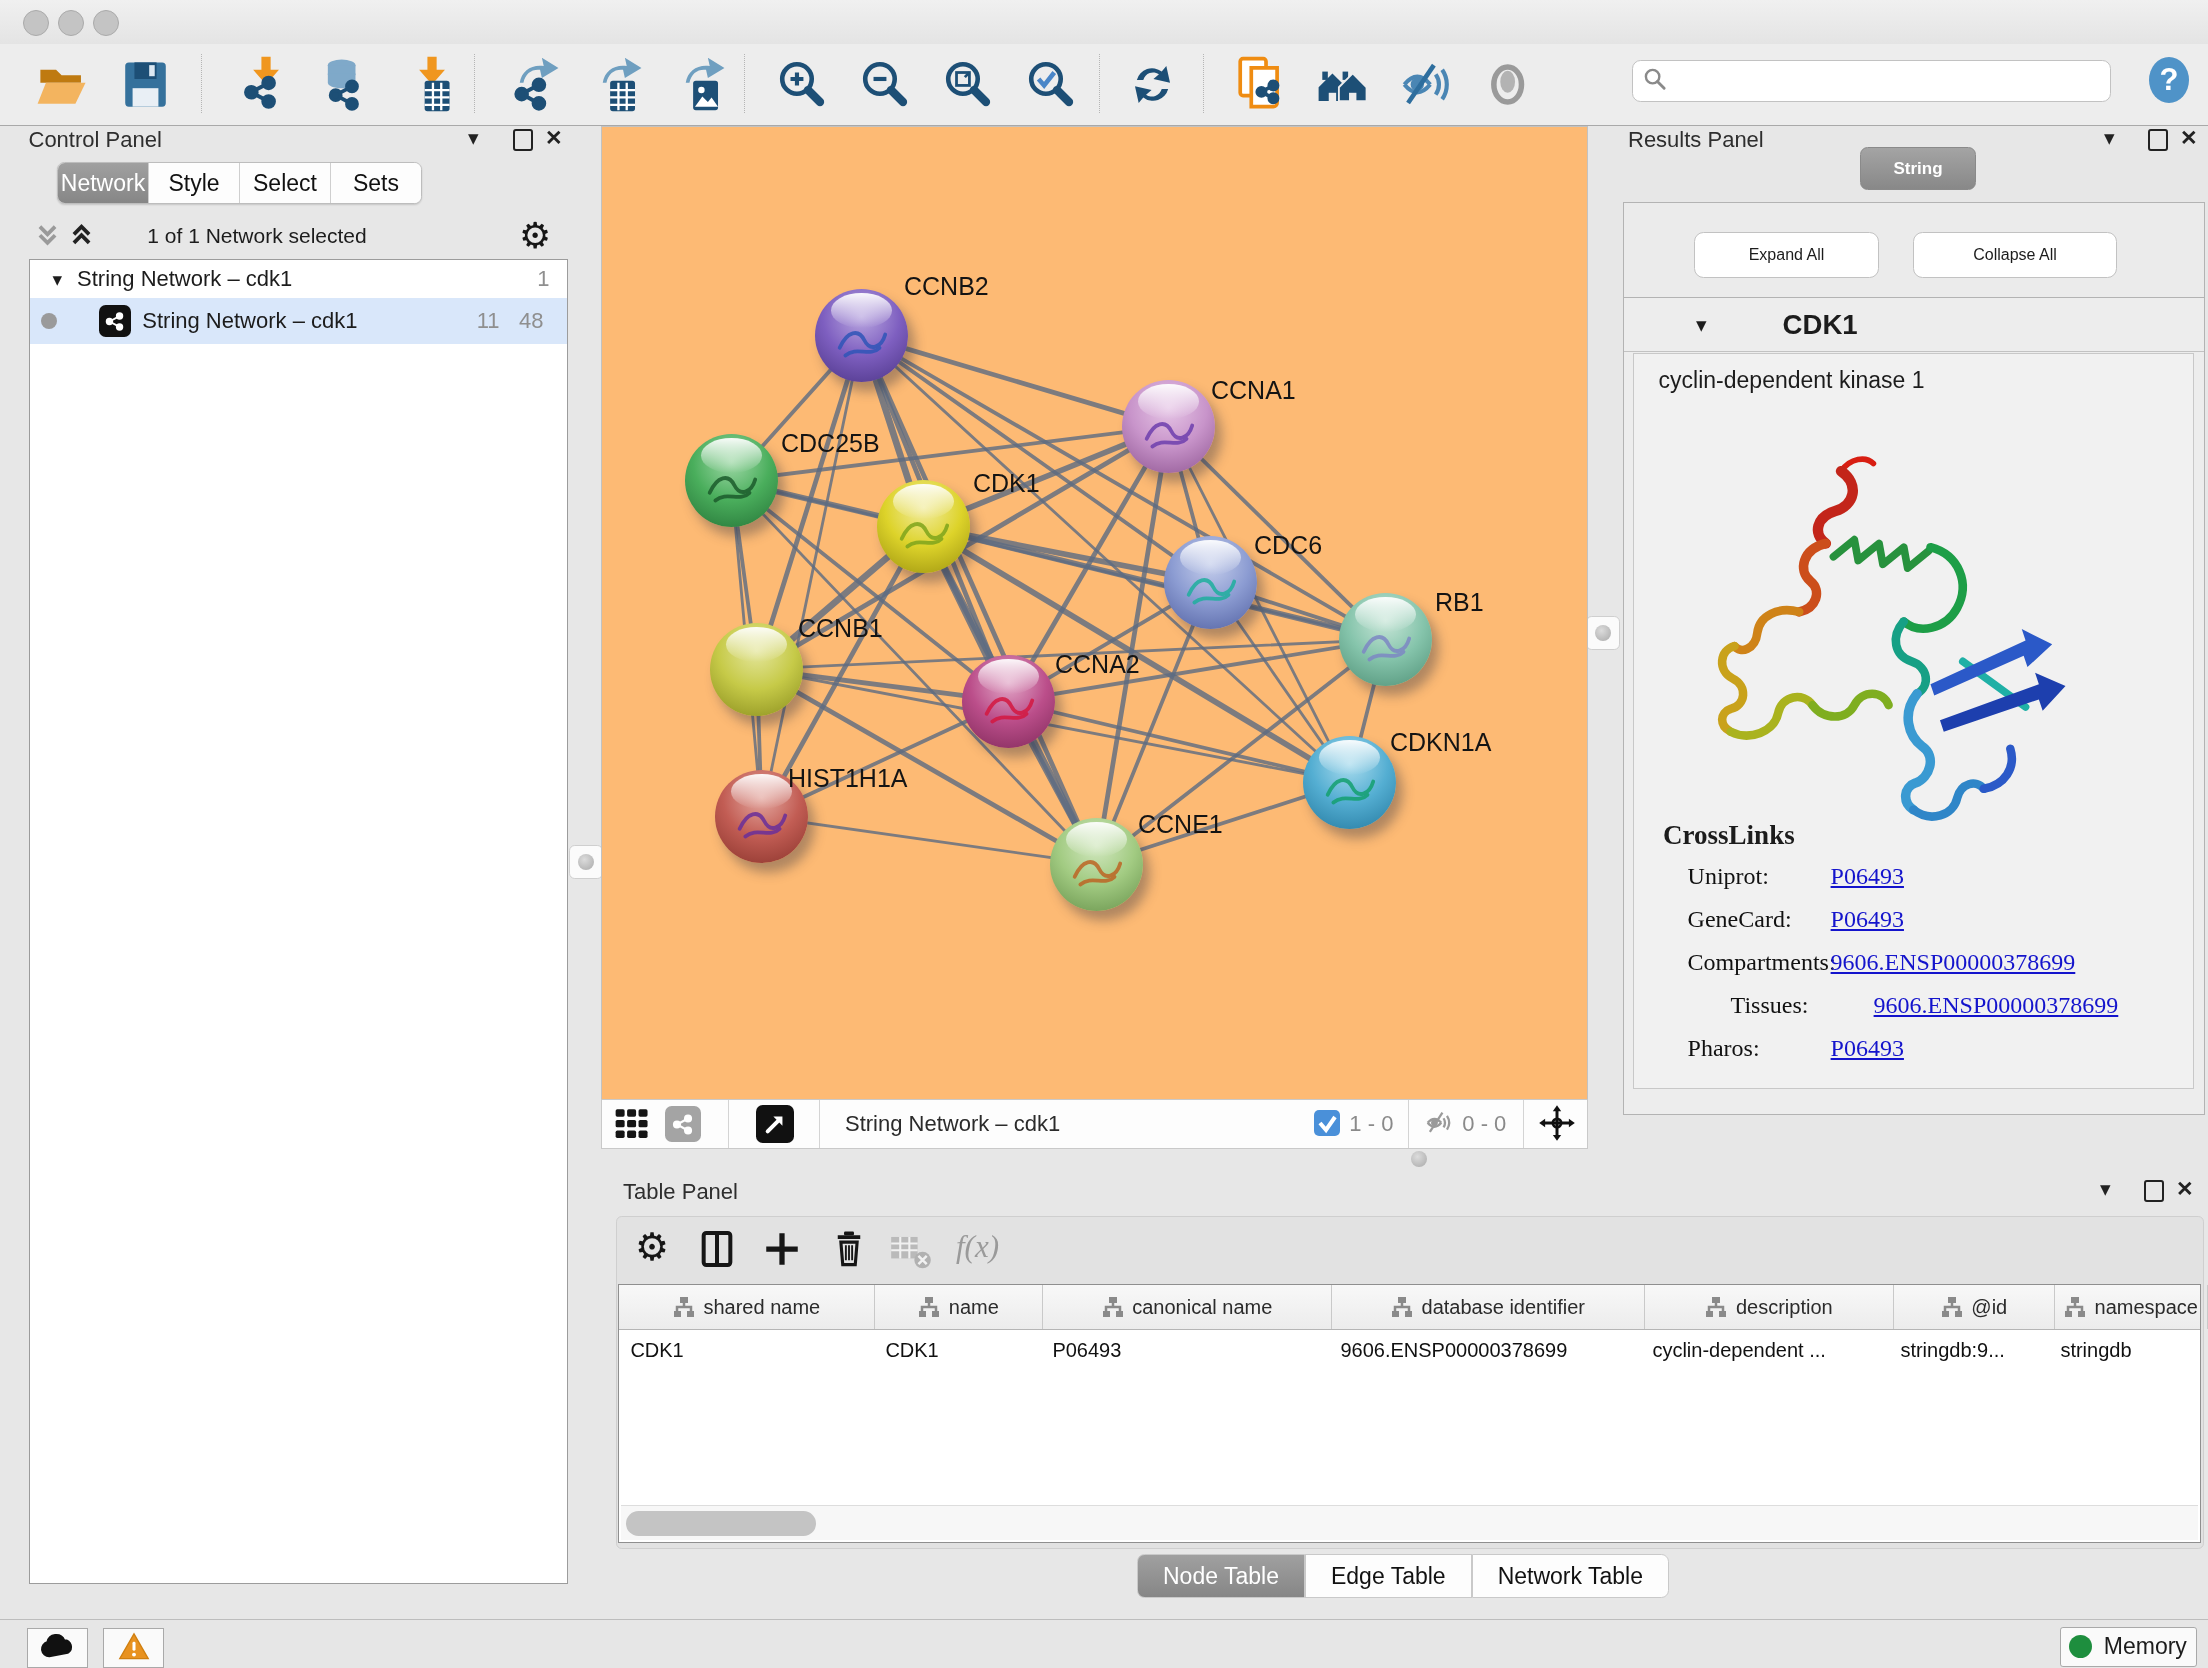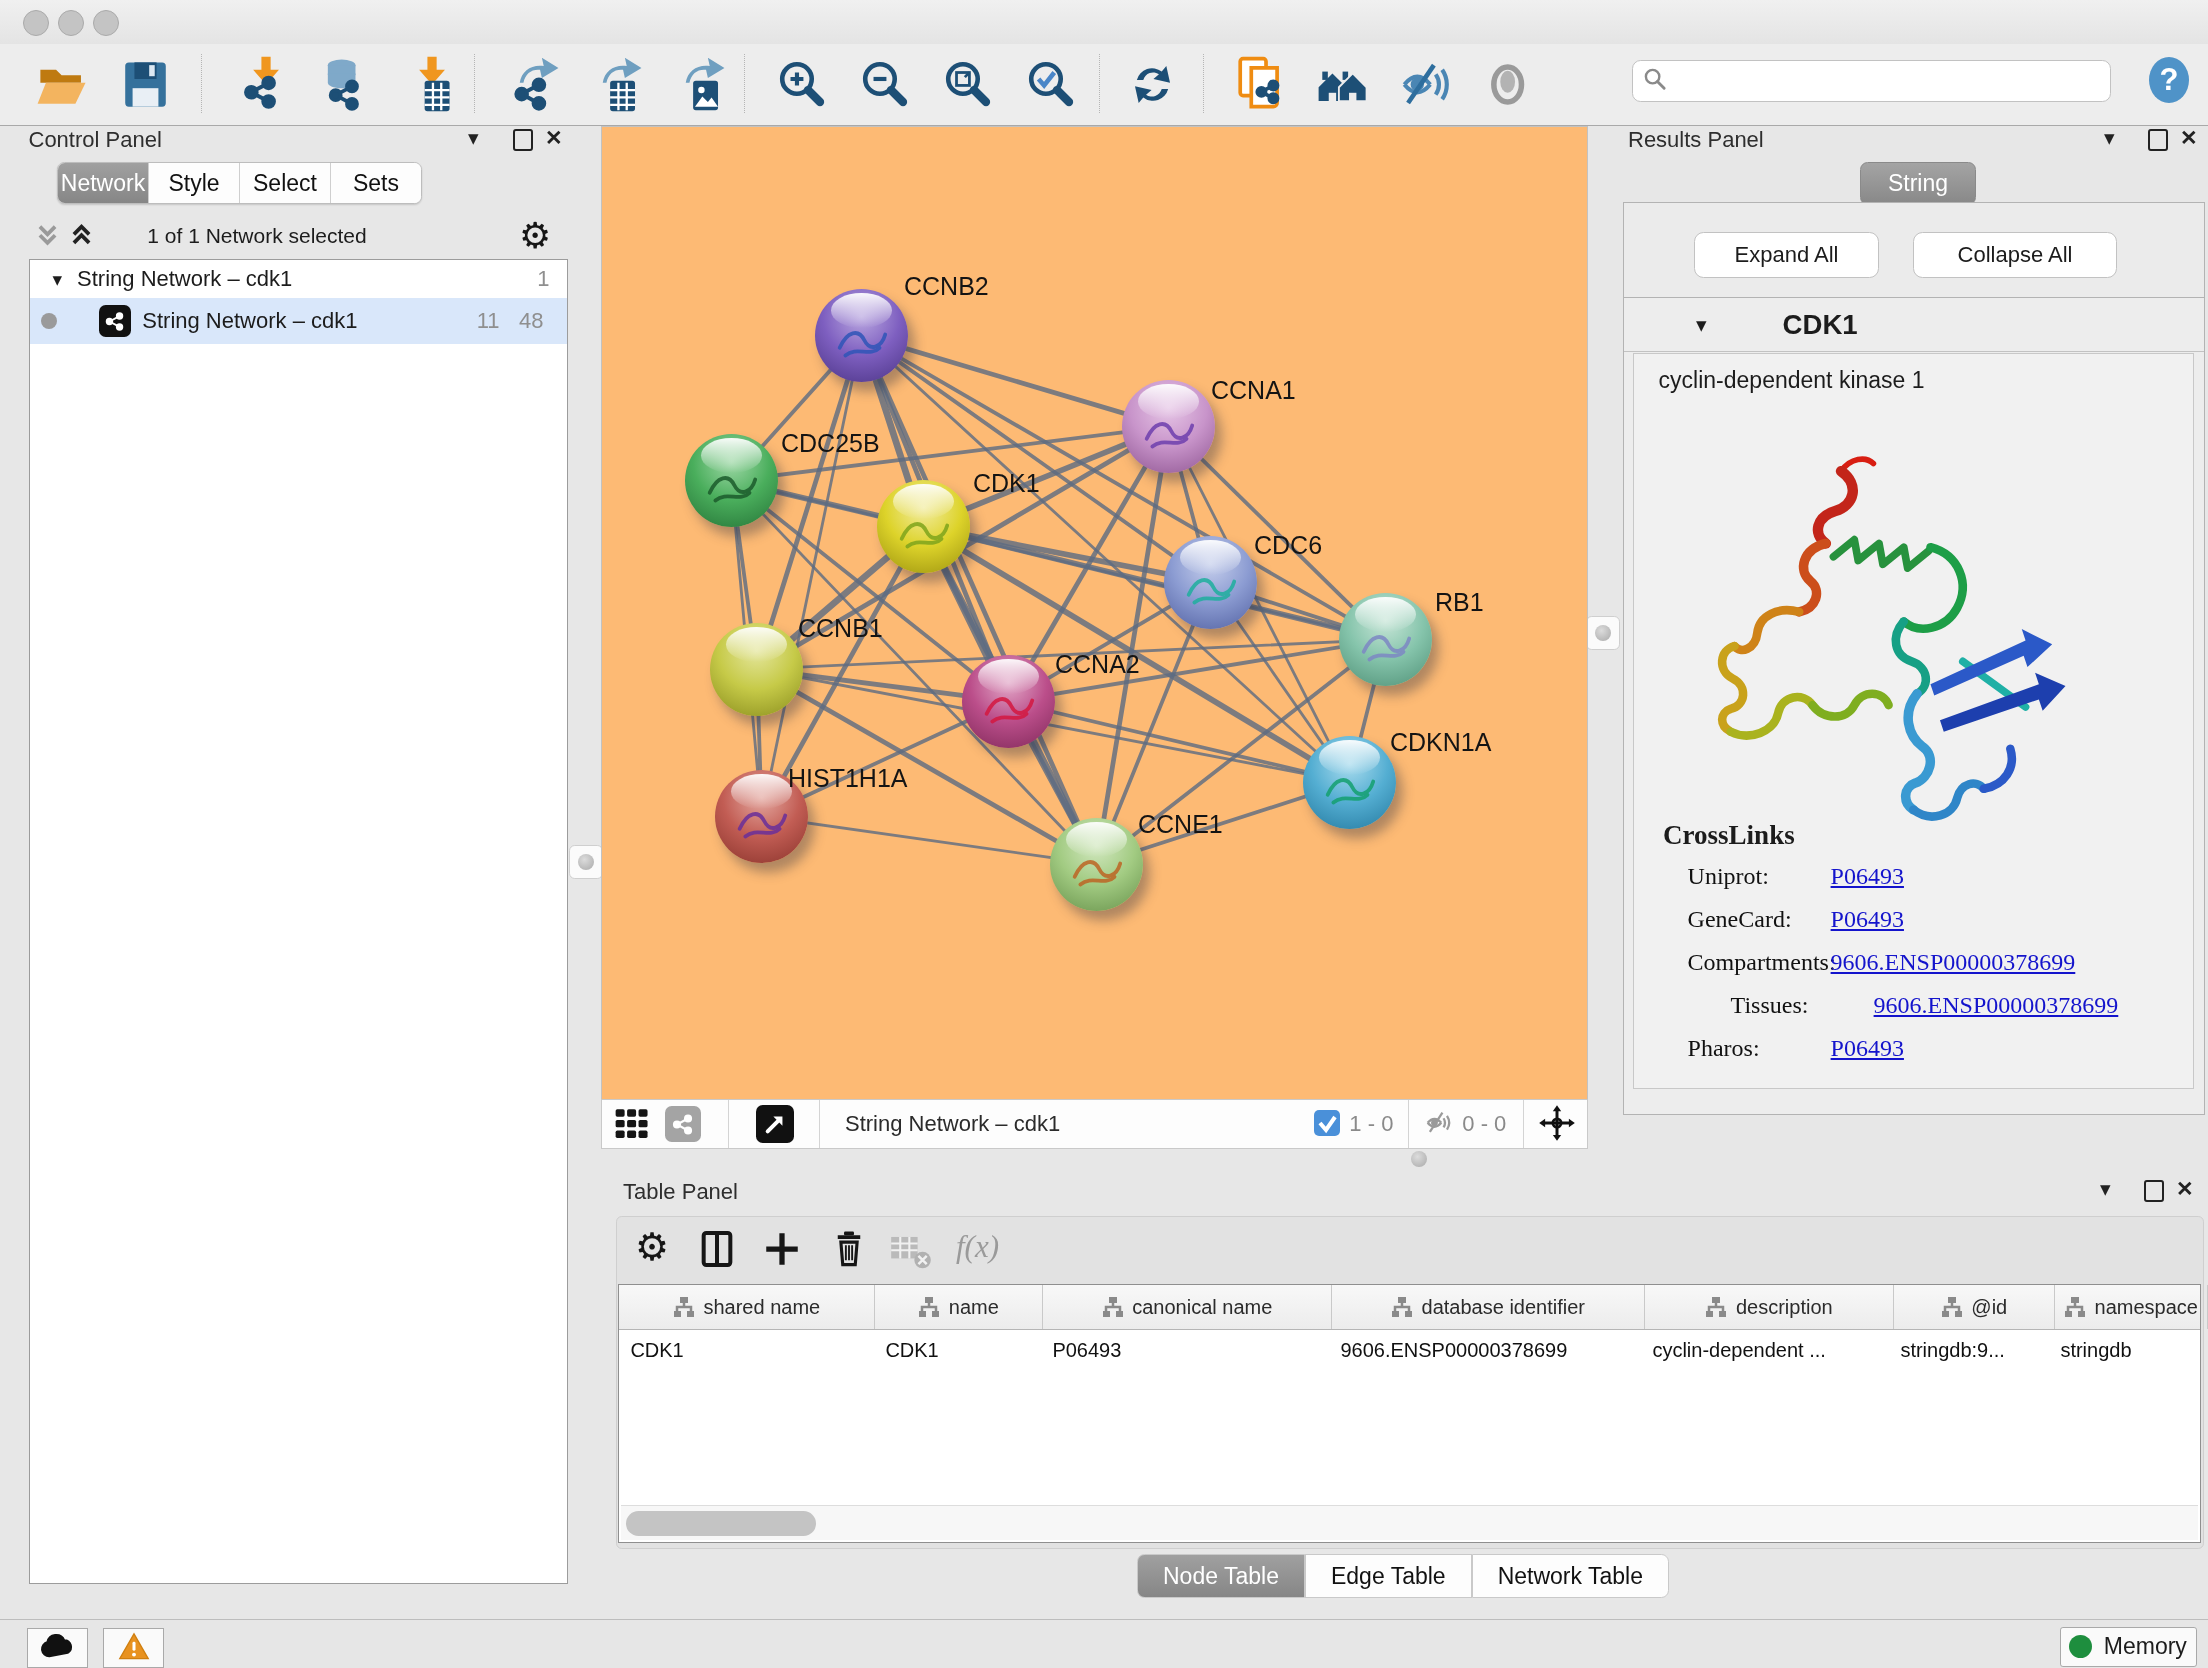--- a/index.html
+++ b/index.html
@@ -43,26 +43,26 @@
   .gnode{position:absolute;border-radius:50%;box-shadow:6.7px 9.5px 11.4px rgba(50,50,65,.38);}
   .gnode .hl{position:absolute;left:17%;top:4%;width:66%;height:38%;border-radius:50%;
              background:linear-gradient(rgba(255,255,255,.95),rgba(255,255,255,0));}
   .nlabel{position:absolute;font-size:25px;color:#141414;white-space:nowrap;}
   #net-bar{left:601px;top:1099px;width:985px;height:48px;background:#fdfdfd;border:1px solid #c9c9c9;
            display:flex;align-items:center;}
   .nb-sep{height:48px;border-left:1px solid #d4d4d4;}
   #net-bar .title{font-size:22px;color:#2b2b2b;}
   .gray-num{color:#8a8a8a;font-size:22px;}
   
-  #rp-tab{left:1860px;top:162px;width:114px;height:41px;background:linear-gradient(#a4a4a4,#888);
-          border:1px solid #8a8a8a;border-radius:7.6px;color:#fff;font-size:23px;
-          display:flex;align-items:center;justify-content:center;}
+  #rp-tab{left:1860px;top:147px;width:114px;height:41px;background:linear-gradient(#a4a4a4,#888);
+          border:1px solid #8a8a8a;border-radius:7.6px;color:#fff;font-size:17px;
+          display:flex;align-items:center;justify-content:center;font-weight:bold;}
   #rp-btnbox{left:1623px;top:202px;width:580px;height:95px;background:#ebebeb;border:1.4px solid #b3b3b3;}
   .rp-btn{position:absolute;top:28.5px;height:44px;background:#fff;border:1.4px solid #c2c2c2;border-radius:9.5px;
-          font-size:22px;display:flex;align-items:center;justify-content:center;color:#1c1c1c;}
+          font-size:16px;display:flex;align-items:center;justify-content:center;color:#1c1c1c;}
   #rp-main{left:1623px;top:297px;width:580px;height:816px;background:#ededed;border:1.4px solid #b3b3b3;}
   #rp-inner{left:8.6px;top:55px;width:559px;height:734px;background:#f1f1f1;border:1px solid #c8c8c8;}
   .serif{font-family:"Liberation Serif",serif;}
   .xl-label{font-size:24px;color:#111;}
   .xl-link{font-size:24px;color:#1414cc;text-decoration:underline;}
   
   #tp-container{left:616px;top:1216px;width:1586px;height:331px;background:#e2e2e2;border:1px solid #cfcfcf;border-radius:5.7px;}
   #nt-table{left:618px;top:1284px;width:1583px;height:259px;background:#fff;border:1.9px solid #8f8f8f;box-sizing:border-box;}
   #nt-head{display:flex;height:44px;background:linear-gradient(#f8f8f8,#ececec);border-bottom:1.9px solid #b5b5b5;}
   .th{display:flex;align-items:center;justify-content:center;gap:8.6px;border-right:1px solid #c9c9c9;

